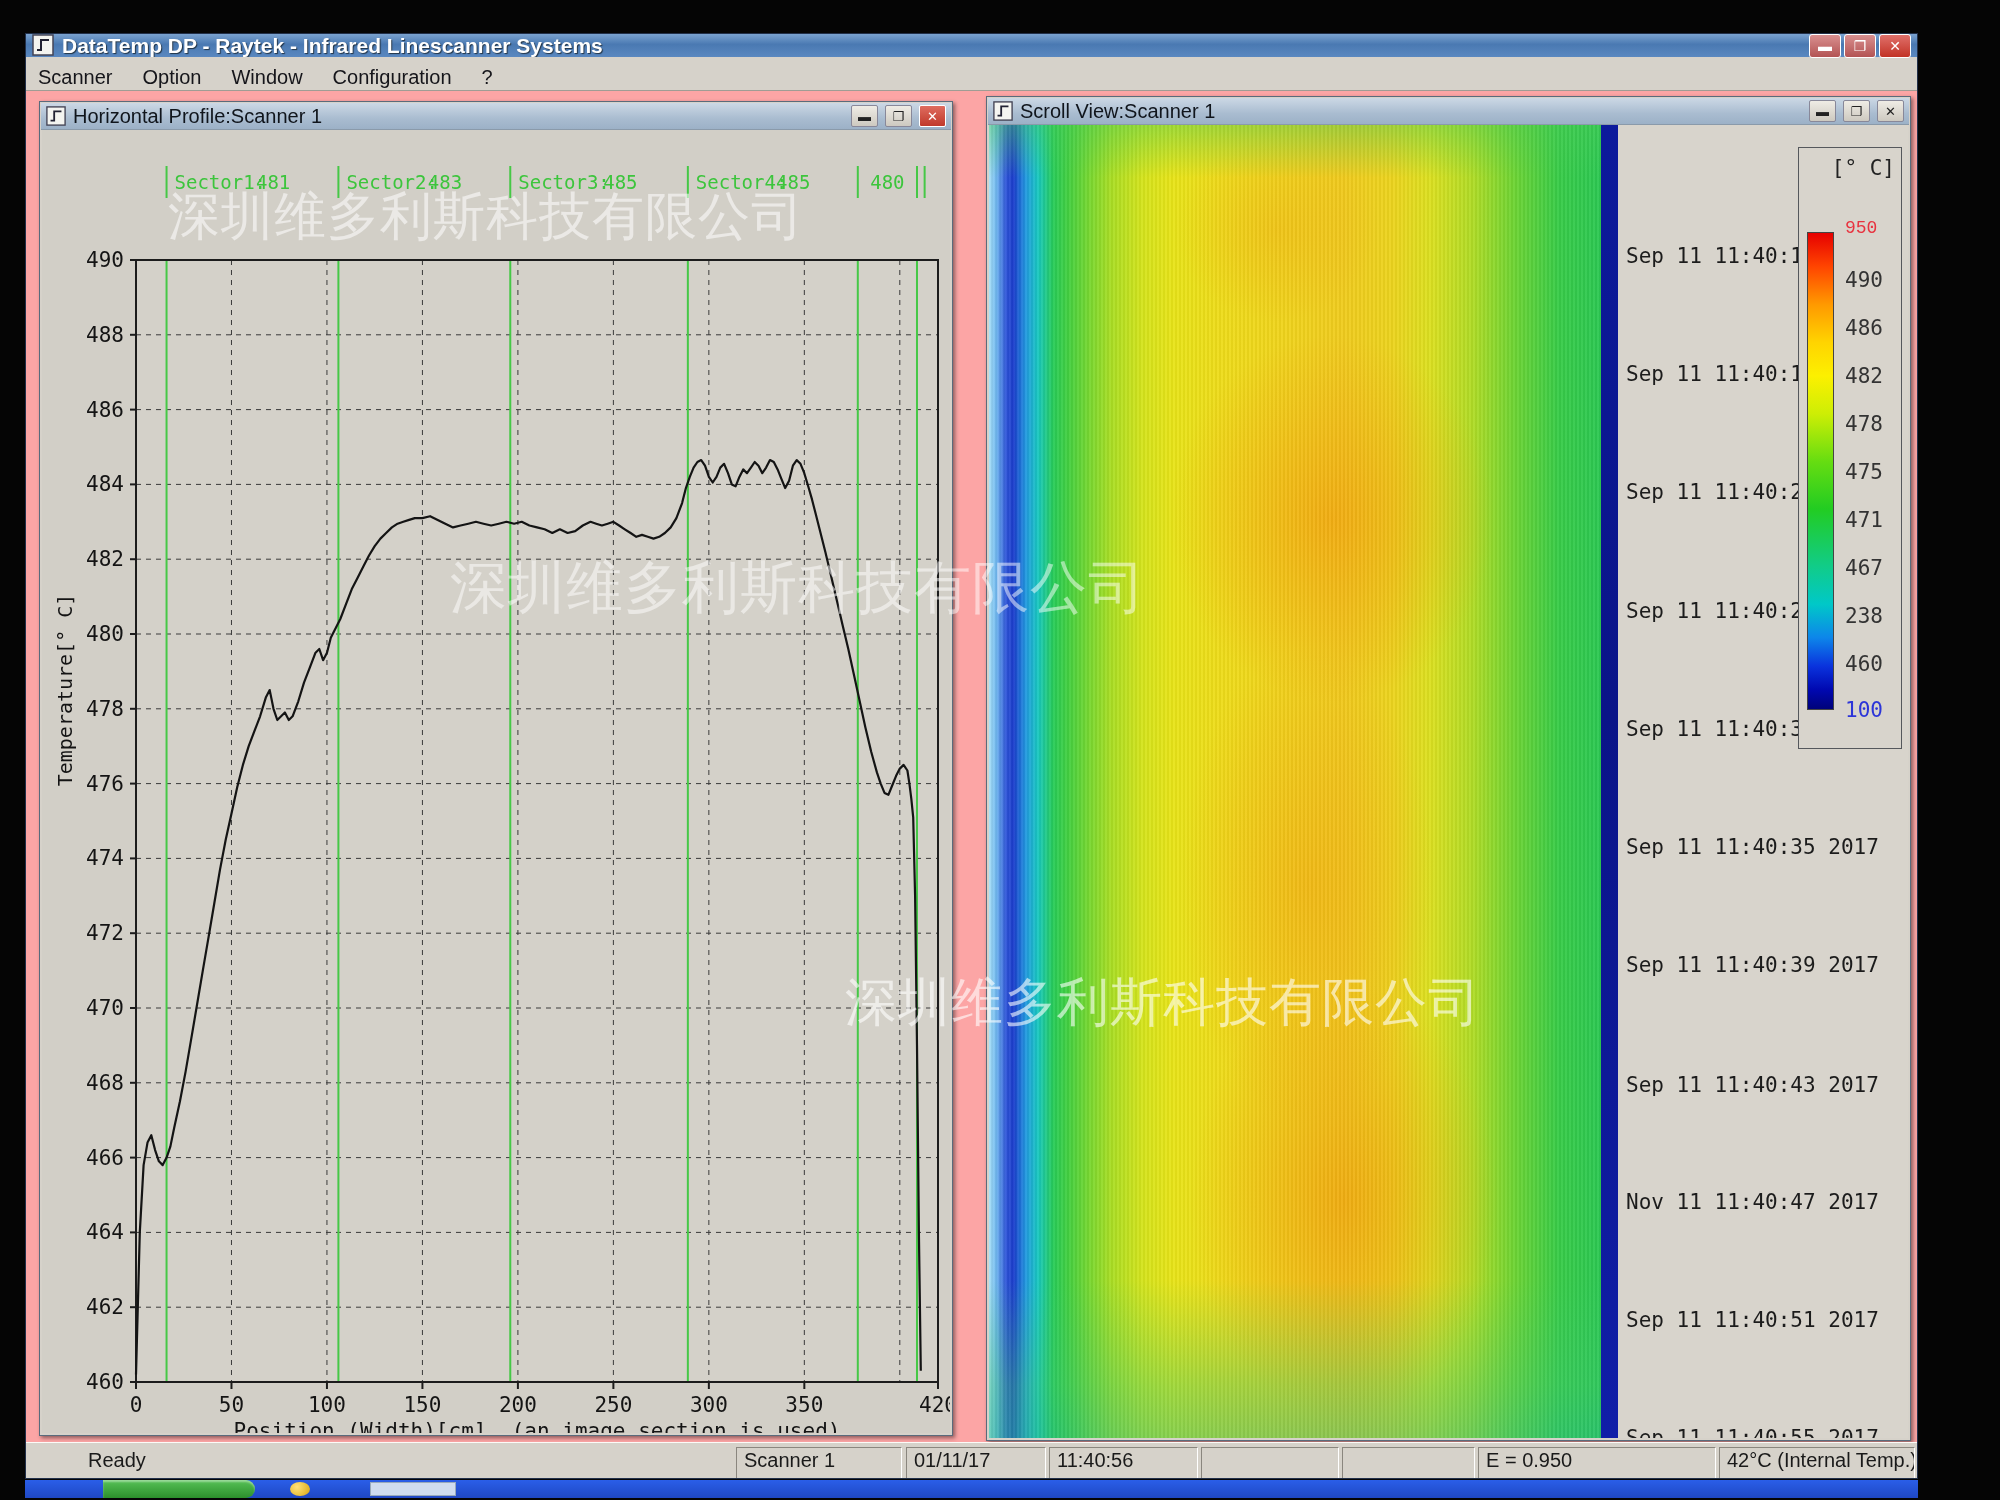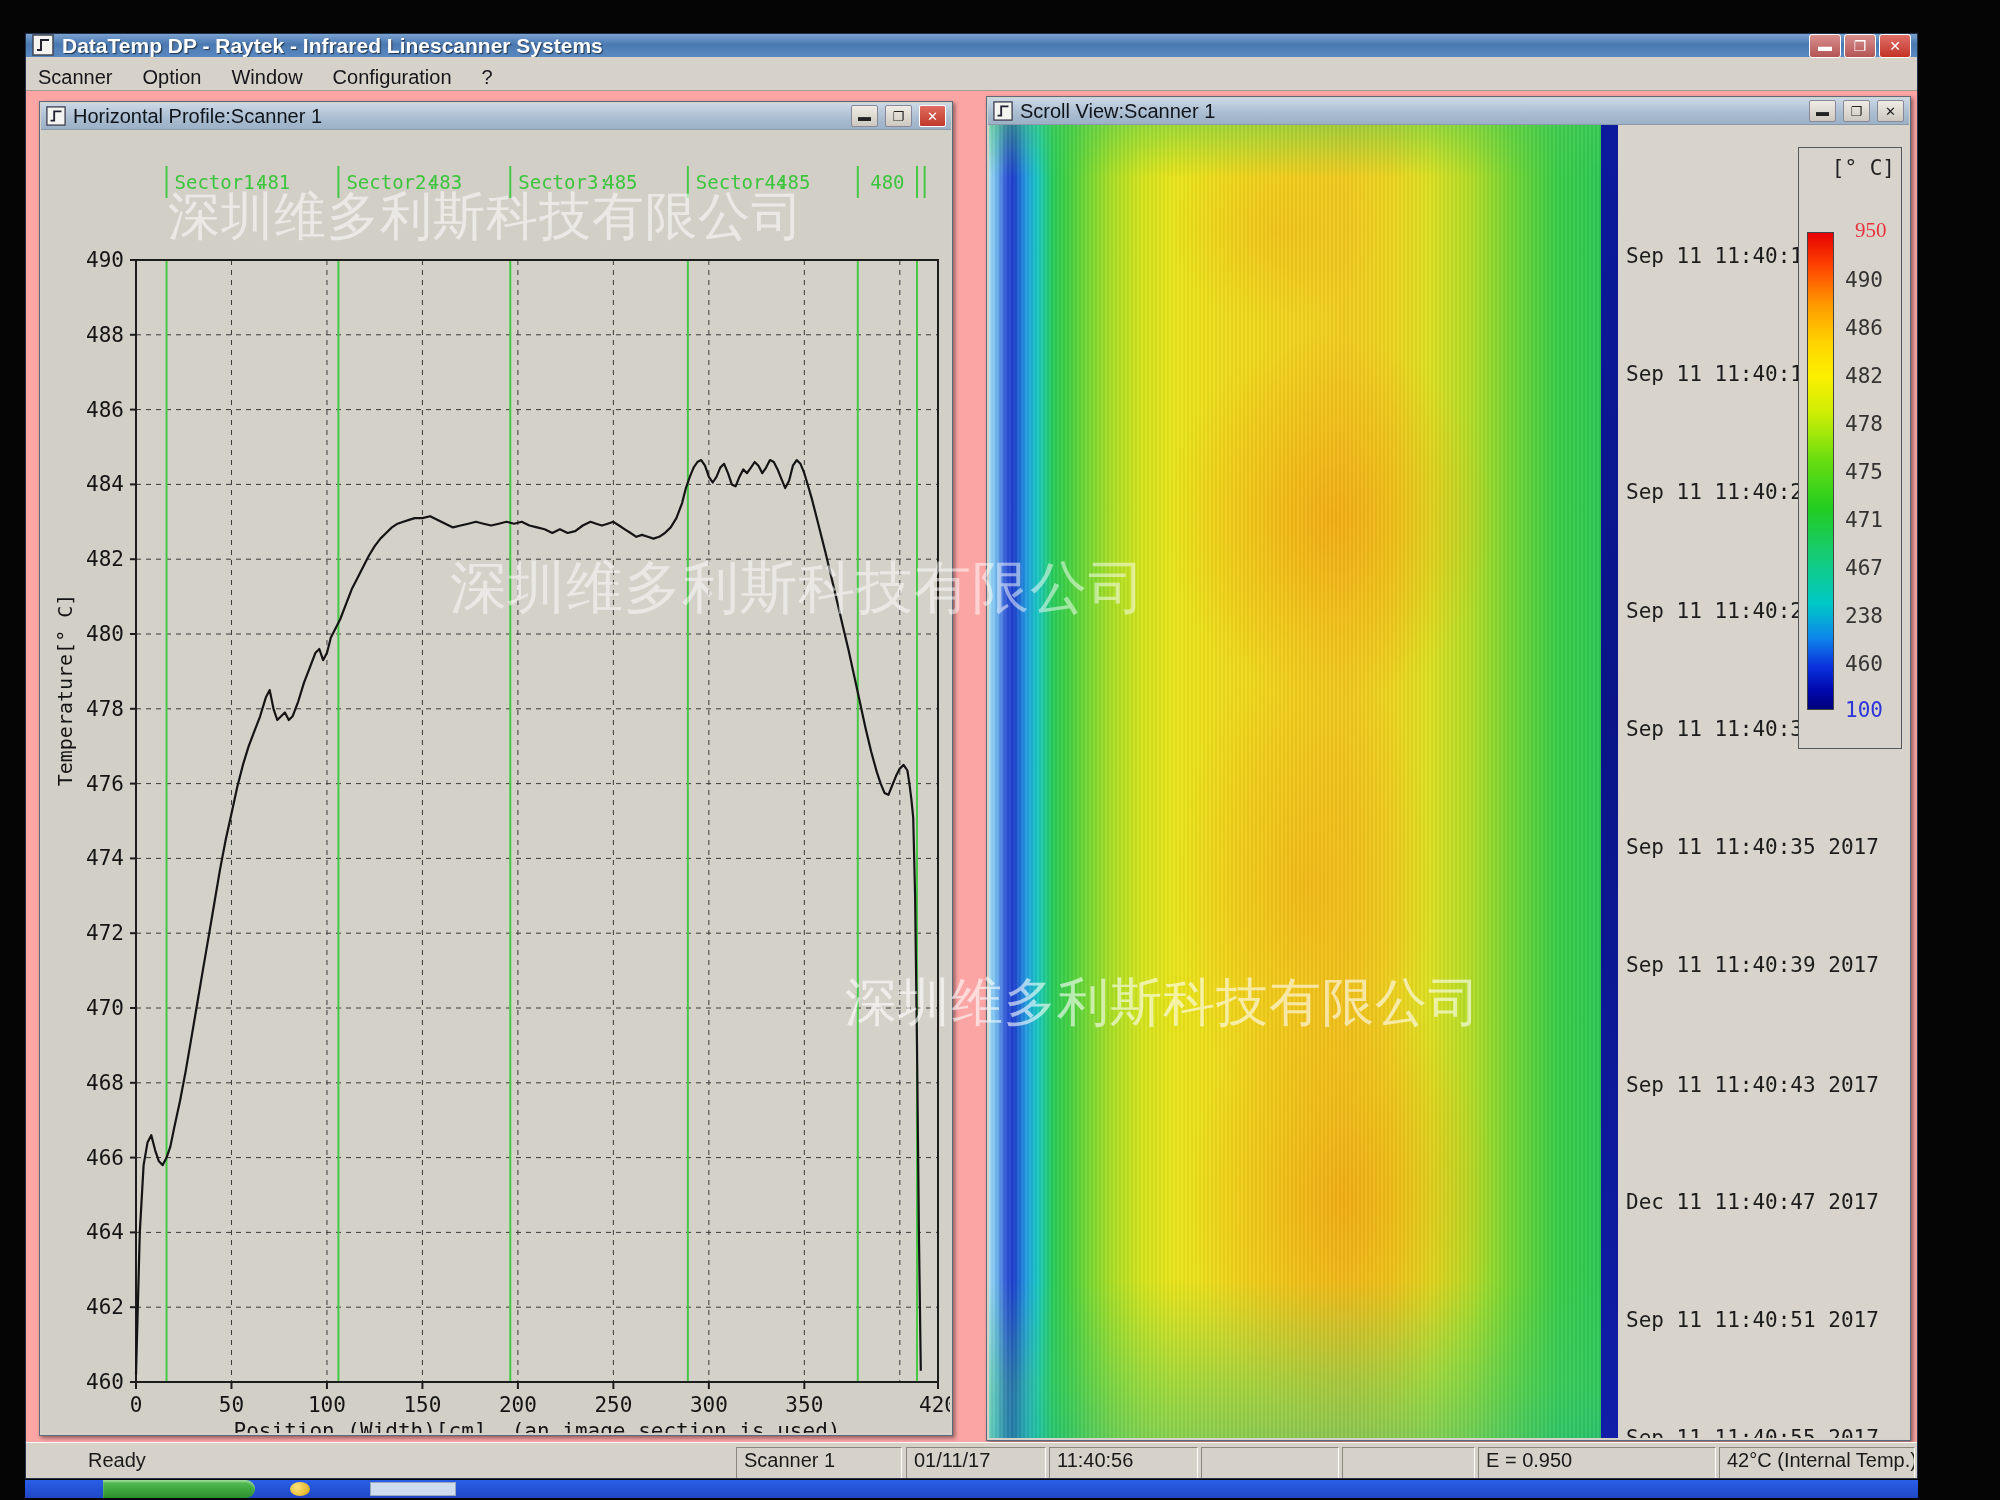--- a/index.html
+++ b/index.html
@@ -63,21 +63,21 @@
   }
   .navy { position:absolute; left:612px; top:0; width:17px; bottom:0;
           background:linear-gradient(180deg,#0c1a9c,#0a1488 45%,#101ea8); }
   .ts-panel { position:absolute; left:629px; right:0; top:0; bottom:0; background:#d8d4cc; }
   .ts-item { position:absolute; left:8px; font-family:"DejaVu Sans Mono",monospace; font-size:21px;
              color:#1c1c1c; white-space:nowrap; z-index:1; }
   .scale-panel { position:absolute; right:6px; top:22px; width:104px; height:602px;
              background:#d8d4cc; border:1px solid #55585c; z-index:5; }
   .scale-unit { position:absolute; right:6px; top:8px; font-family:"DejaVu Sans Mono",monospace;
              font-size:21px; color:#222; }
-  .scale-top { position:absolute; left:56px; top:70px; font-family:Liberation Serif, serif; font-size:21px; }
+  .scale-top { position:absolute; left:46px; top:70px; font-family:Liberation Mono, monospace; font-size:18px; }
   .scale-bottom { position:absolute; left:46px; top:550px; font-family:"DejaVu Sans Mono",monospace; font-size:21px; }
   .scale-bar { position:absolute; left:8px; top:84px; width:27px; height:478px; border:1px solid #444;
      background:linear-gradient(180deg,#e60000 0%,#ff4400 7%,#ff9900 15%,#ffd400 23%,#fcf000 30%,
        #cdee05 38%,#66dd11 48%,#22cc22 58%,#11cc88 70%,#00c8c8 78%,#0d86ea 85%,#0a33dd 91%,#0008b0 96%,#00027a 100%); }
   .scale-tick { position:absolute; left:46px; font-family:"DejaVu Sans Mono",monospace; font-size:21px; color:#333; }
 
   
   .statusbar { position:absolute; left:0; right:0; bottom:0; height:36px; background:#d6d2ca;
                border-top:1px solid #fcfbf8; font-size:20px; color:#1a1a1a; }
   .sb-ready { position:absolute; left:62px; top:6px; }
@@ -280,21 +280,21 @@
           <div class="navy"></div>
           <div class="ts-panel" id="tspanel">
               <div class="ts-item" style="top: 119px;">Sep 11 11:40:15 2017</div>
               <div class="ts-item" style="top: 237.2px;">Sep 11 11:40:19 2017</div>
               <div class="ts-item" style="top: 355.4px;">Sep 11 11:40:23 2017</div>
               <div class="ts-item" style="top: 473.6px;">Sep 11 11:40:27 2017</div>
               <div class="ts-item" style="top: 591.8px;">Sep 11 11:40:31 2017</div>
               <div class="ts-item" style="top: 710px;">Sep 11 11:40:35 2017</div>
               <div class="ts-item" style="top: 828.2px;">Sep 11 11:40:39 2017</div>
               <div class="ts-item" style="top: 948px;">Sep 11 11:40:43 2017</div>
-              <div class="ts-item" style="top: 1064.6px;">Dec 11 11:40:47 2017</div>
+              <div class="ts-item" style="top: 1064.6px;">Nov 11 11:40:47 2017</div>
               <div class="ts-item" style="top: 1182.8px;">Sep 11 11:40:51 2017</div>
               <div class="ts-item" style="top: 1301px;">Sep 11 11:40:55 2017</div>
             </div>
           <div class="scale-panel">
             <div class="scale-unit">[° C]</div>
             <div class="scale-top" id="scaletop" style="color: rgb(232, 51, 63);">950</div>
             <div class="scale-bar"></div>
             <div id="scaleticks">
                 <div class="scale-tick" style="top: 120px;">490</div>
                 <div class="scale-tick" style="top: 168px;">486</div>

